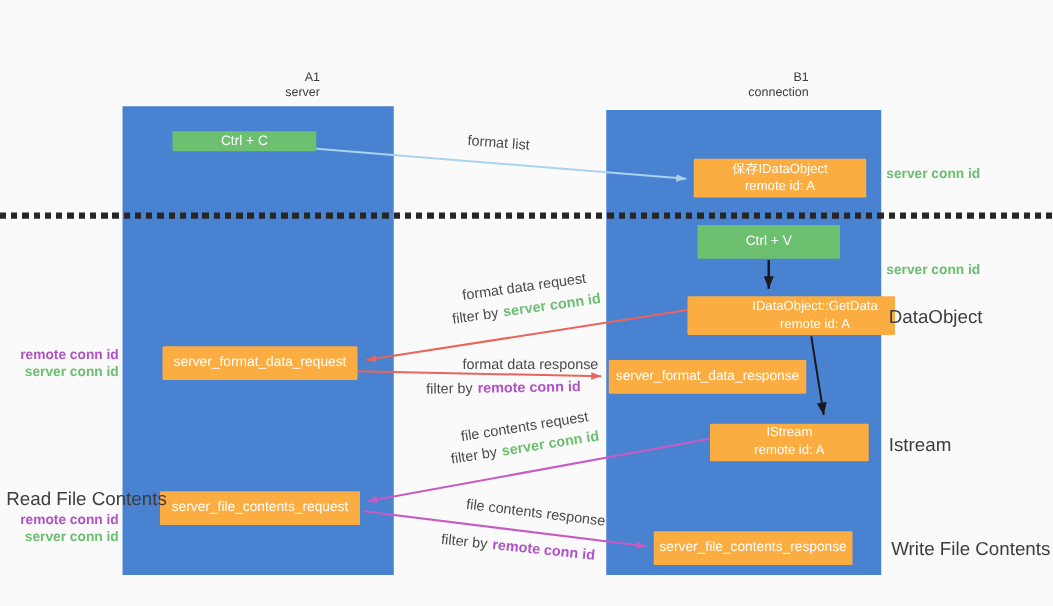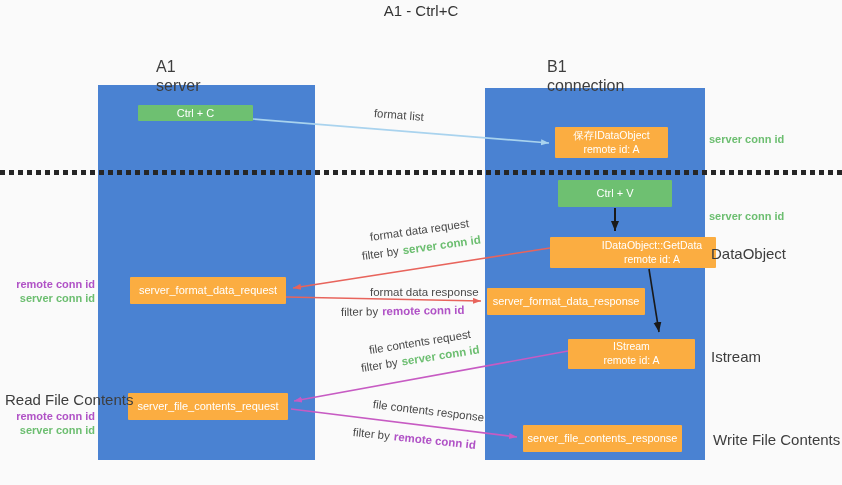--- a/index.html
+++ b/index.html
@@ -6,21 +6,21 @@
   body{
     width:842px;height:485px;position:relative;overflow:hidden;
     background:#fafafa;
     font-family:"Liberation Sans","DejaVu Sans",sans-serif;
     color:#3d3d3d;
   }
   .abs{position:absolute;}
   
   .title{left:0;top:8;width:842px;text-align:center;font-size:15px;color:#333;line-height:1.45;z-index:5;}
   
-  .col-header{text-align:left;font-size:16px;color:#3d3d3d;line-height:1.2;z-index:5;}
+  .col-header{text-align:right;font-size:10px;color:#3d3d3d;line-height:1.2;z-index:5;}
   
   .lifeline{background:#4A82D2;z-index:1;}
   
   .divider{
     left:0;top:170px;width:842px;height:5px;z-index:2;
     background:repeating-linear-gradient(to right,#262626 0 5px,transparent 5px 9px);
   }
   
   .box{
     z-index:3;display:flex;flex-direction:column;align-items:center;justify-content:center;
@@ -42,21 +42,20 @@
   .side{z-index:4;font-size:11px;white-space:nowrap;}
   .side.green-t{color:#6CBE70;font-weight:bold;}
   .side.purple-t{color:#B052C6;font-weight:bold;}
   .side.plain{color:#3d3d3d;font-size:15px;}
   .left-stack{text-align:right;line-height:1.25;}
 </style>
 </head>
 <body>
 
 <div class="abs title">
-  <div>A1 - Ctrl+C</div>
 </div>
 
 <div class="abs col-header" style="left:156px;top:57px;width:100px;">
   <div>A1</div>
   <div>server</div>
 </div>
 <div class="abs col-header" style="left:547px;top:57px;width:100px;">
   <div>B1</div>
   <div>connection</div>
 </div>
@@ -86,21 +85,21 @@
   <line x1="649" y1="269" x2="659" y2="332" stroke="#1A1A1A" stroke-width="1.6" marker-end="url(#m-blk)"></line>
   <line x1="550" y1="248" x2="293" y2="288" stroke="#E8645C" stroke-width="1.6" marker-end="url(#m-red)"></line>
   <line x1="286" y1="297" x2="481" y2="301" stroke="#E8645C" stroke-width="1.6" marker-end="url(#m-red)"></line>
   <line x1="568" y1="351" x2="294" y2="401" stroke="#C75BC3" stroke-width="1.6" marker-end="url(#m-mag)"></line>
   <line x1="291" y1="409" x2="517" y2="437" stroke="#C75BC3" stroke-width="1.6" marker-end="url(#m-mag)"></line>
 </svg>
 
 <div class="abs box green" style="left:138px;top:105px;width:115px;height:16px;">
   <span>Ctrl + C</span>
 </div>
-<div class="abs box orange" style="left:555px;top:127px;width:113px;height:31px;">
+<div class="abs box orange" style="left:555px;top:127px;width:138px;height:31px;">
   <span class="sub">保存IDataObject</span>
   <span class="sub">remote id: A</span>
 </div>
 <div class="abs box green" style="left:558px;top:180px;width:114px;height:27px;">
   <span>Ctrl + V</span>
 </div>
 <div class="abs box orange" style="left:550px;top:237px;width:128px;height:31px;padding-left:38px;">
   <span class="sub">IDataObject::GetData</span>
   <span class="sub">remote id: A</span>
 </div>

